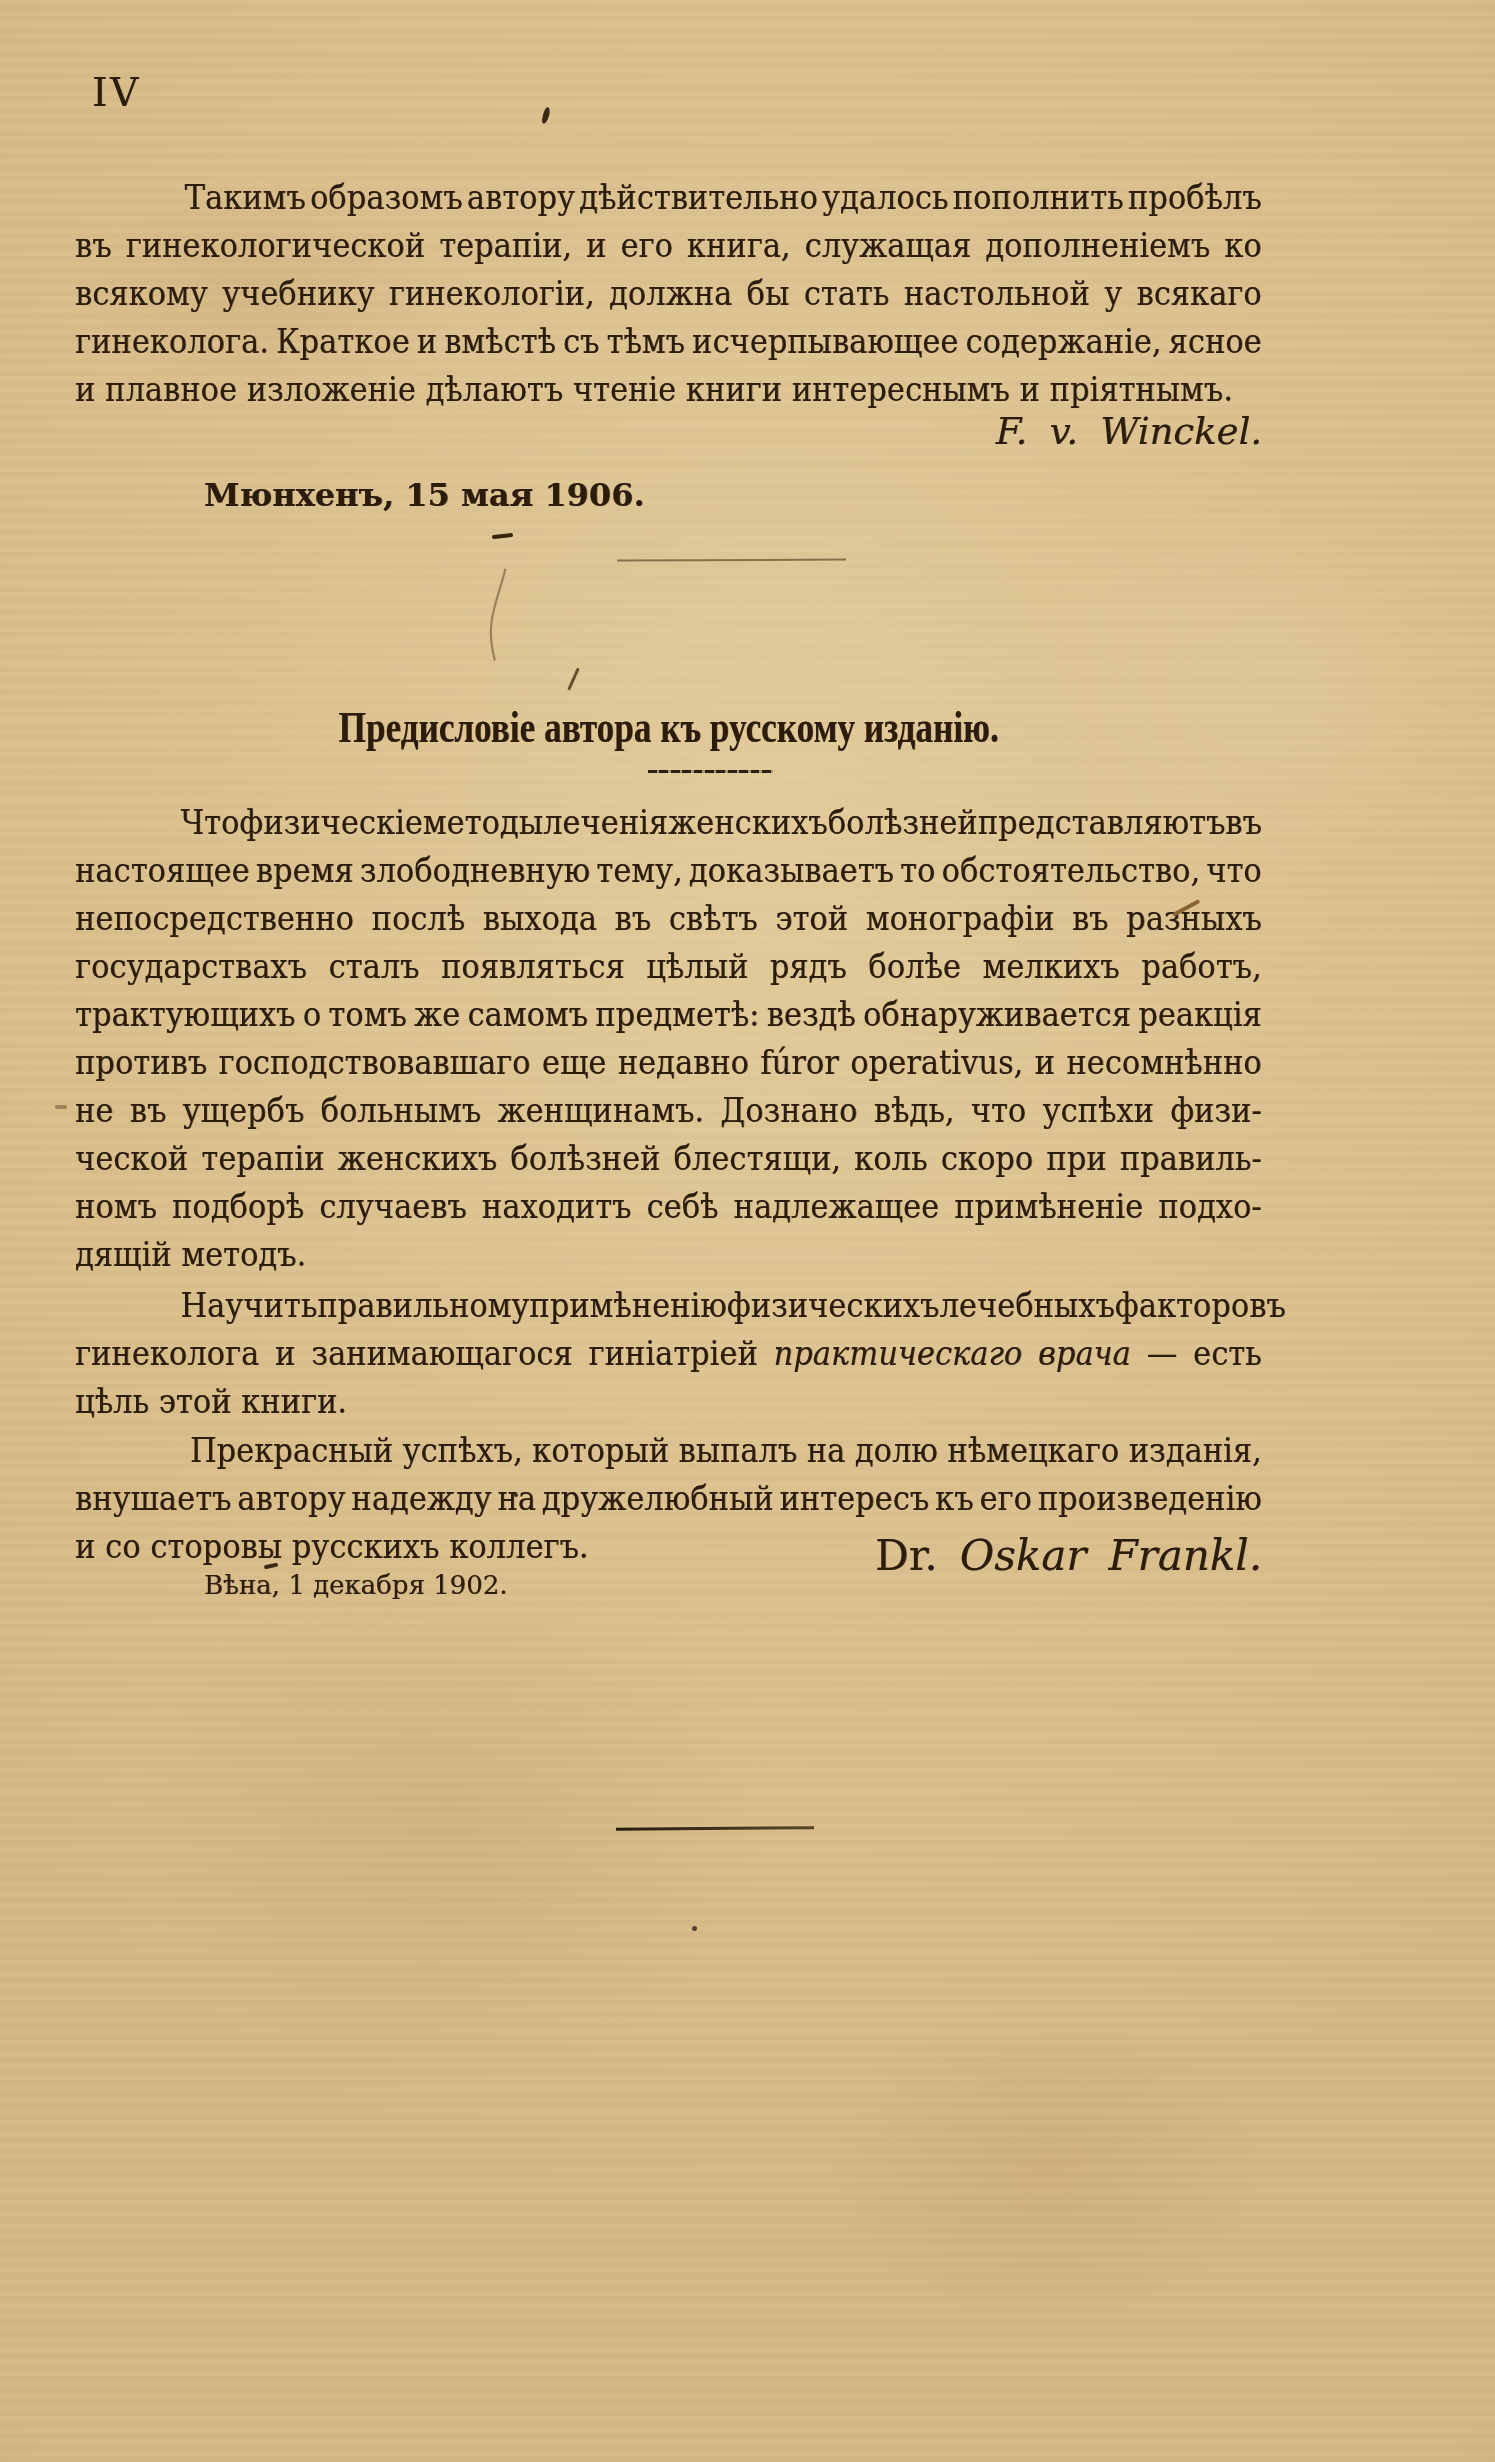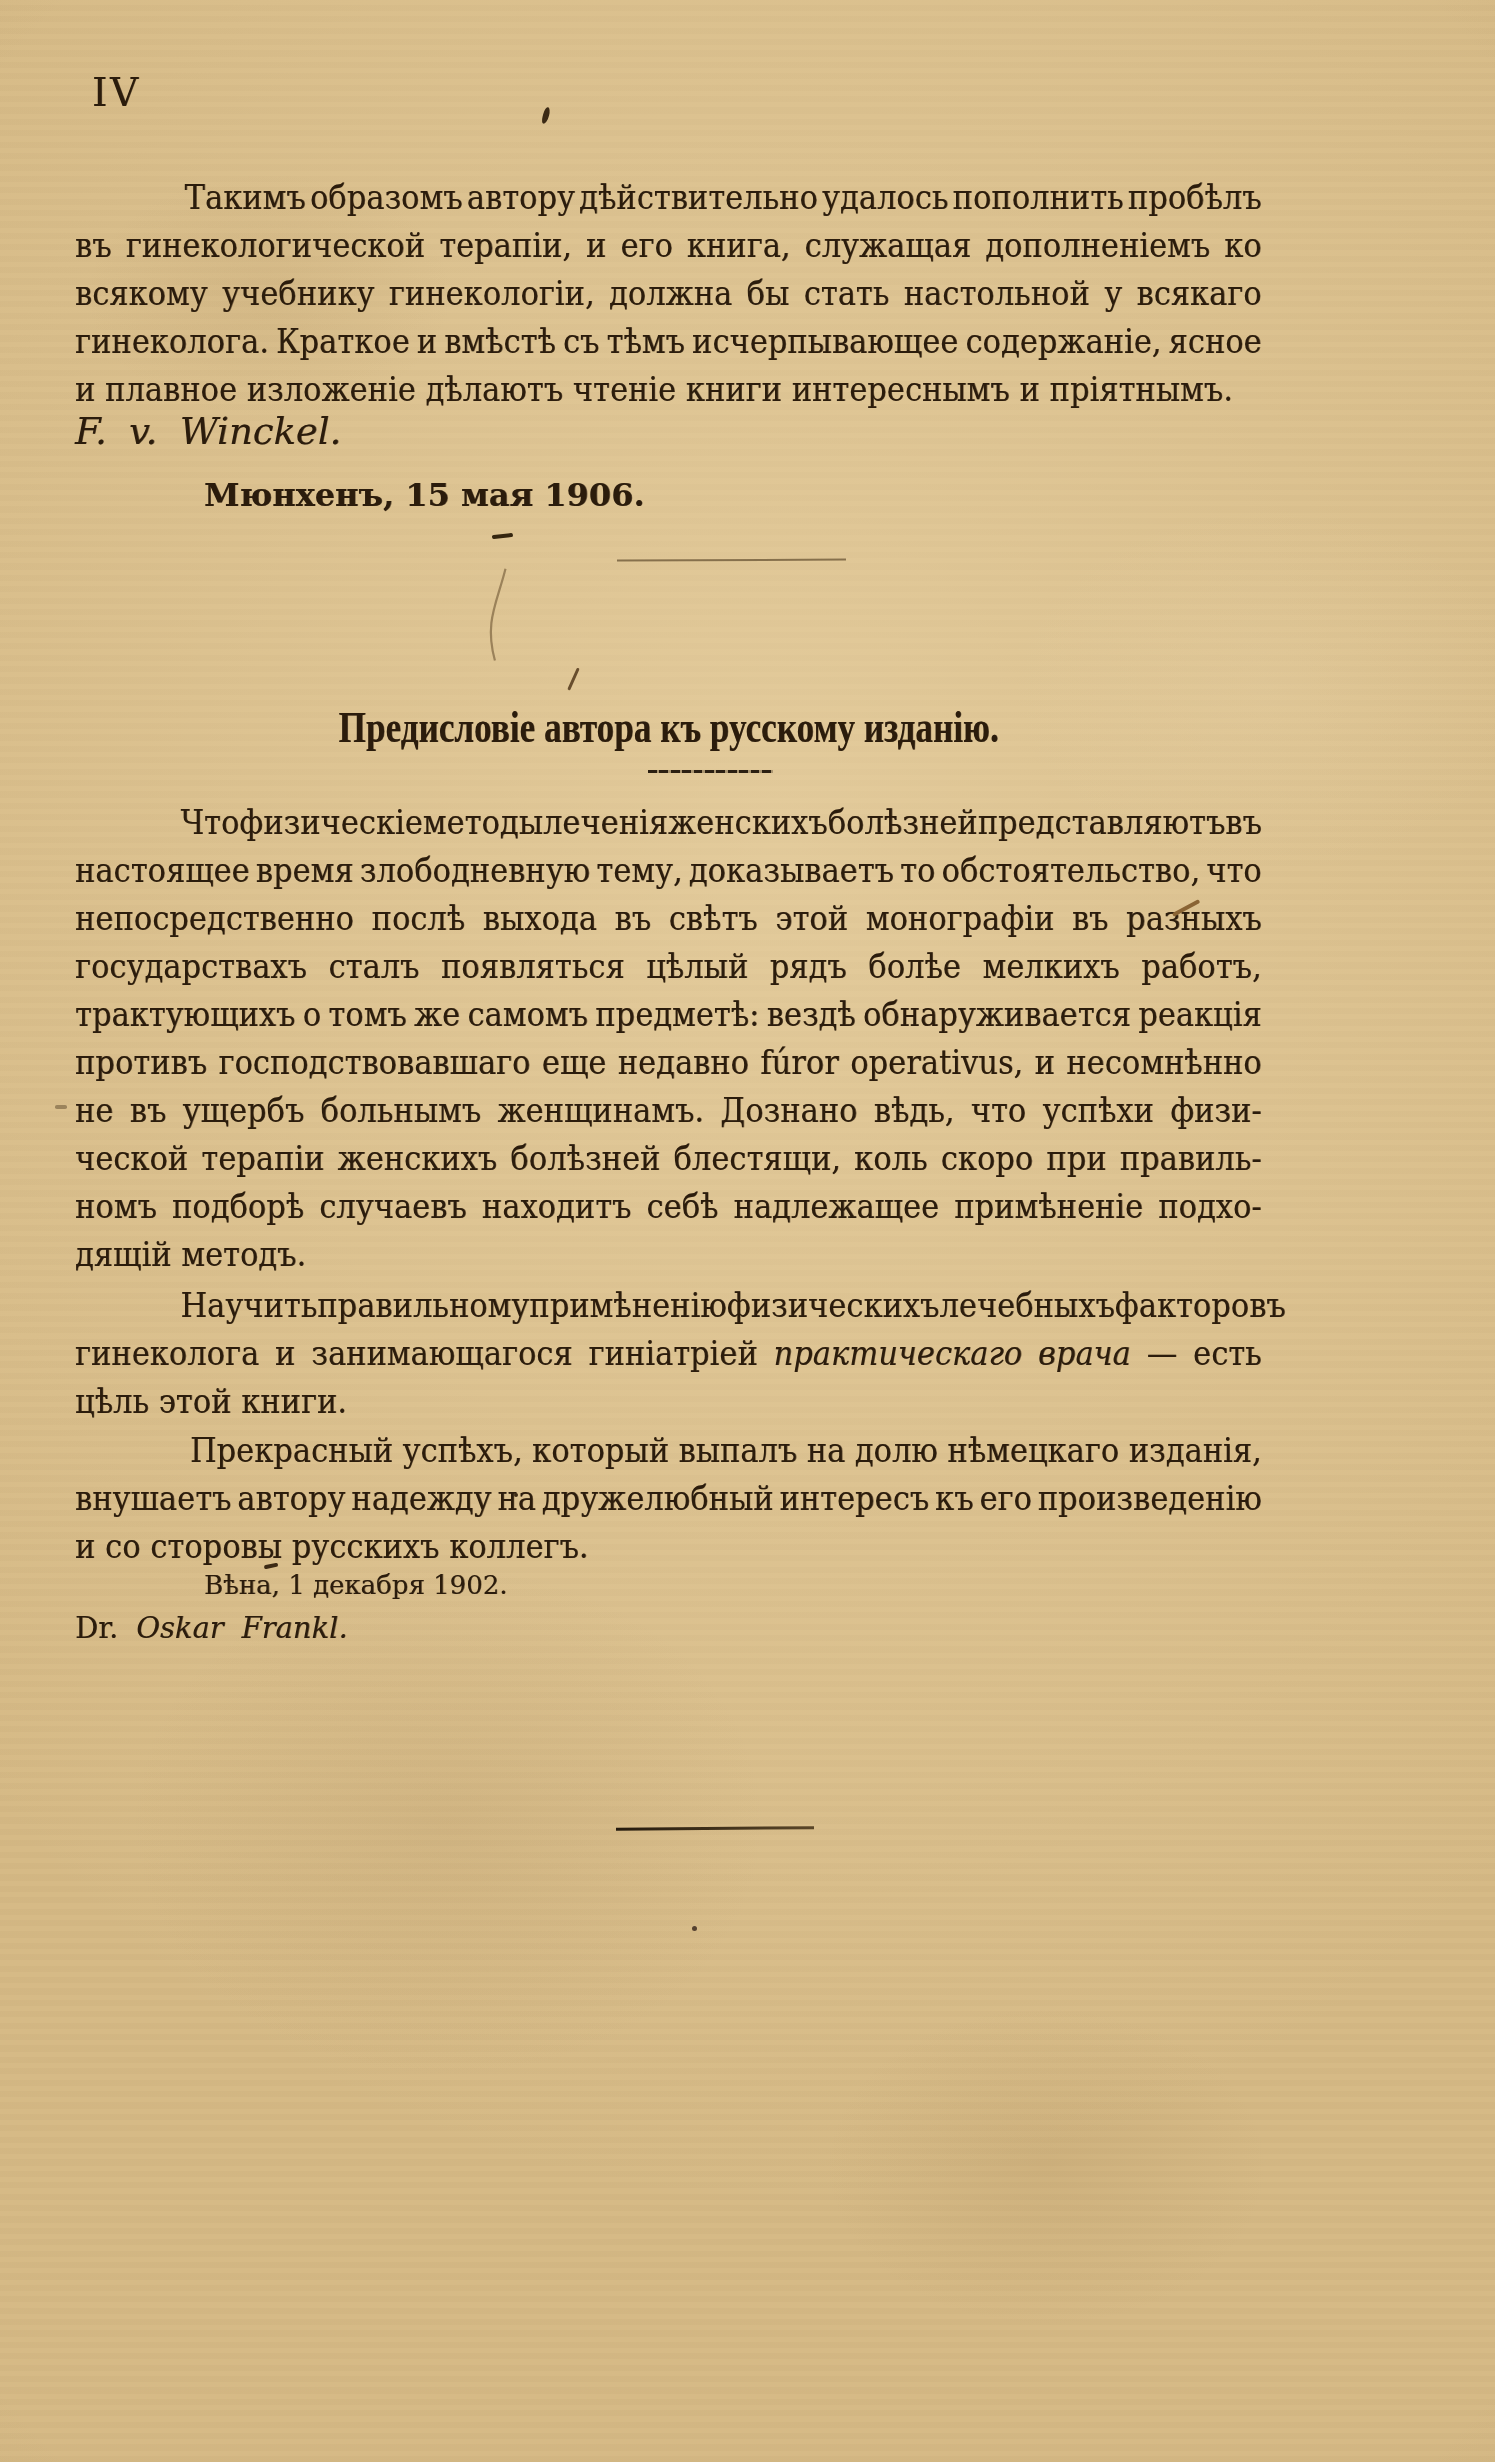--- a/index.html
+++ b/index.html
@@ -31,24 +31,24 @@
   .line{
     display:flex;justify-content:space-between;
     height:48px;line-height:48px;font-size:33px;
   }
   .line.short{display:block;}
   .indent-sp{flex:0 0 114px;}
   .w{white-space:pre;}
   .it{font-style:italic;}
   .sig{
     position:absolute;left:75px;width:1187px;
-    text-align:left;line-height:1.1;
+    text-align:right;line-height:1.1;
   }
   .sig.winckel{top:412px;font-size:37px;font-style:italic;word-spacing:10.6px;padding-right:3.5px;}
-  .sig.frankl{top:1613px;font-size:29px;padding-right:17.6px;word-spacing:8.8px;}
+  .sig.frankl{top:1533px;font-size:42px;padding-right:17.6px;word-spacing:8.8px;}
   .dateline{position:absolute;line-height:1.1;}
   .dateline.munich{left:204px;top:478px;font-size:32px;font-weight:bold;}
   .dateline.vienna{left:204px;top:1571px;font-size:26px;}
   .heading{
     position:absolute;left:75px;top:702px;width:1187px;margin:0;
     display:flex;justify-content:center;
     font-family:Liberation Serif, serif;font-weight:bold;
   }
   .heading-inner{
     font-size:44px;white-space:nowrap;

